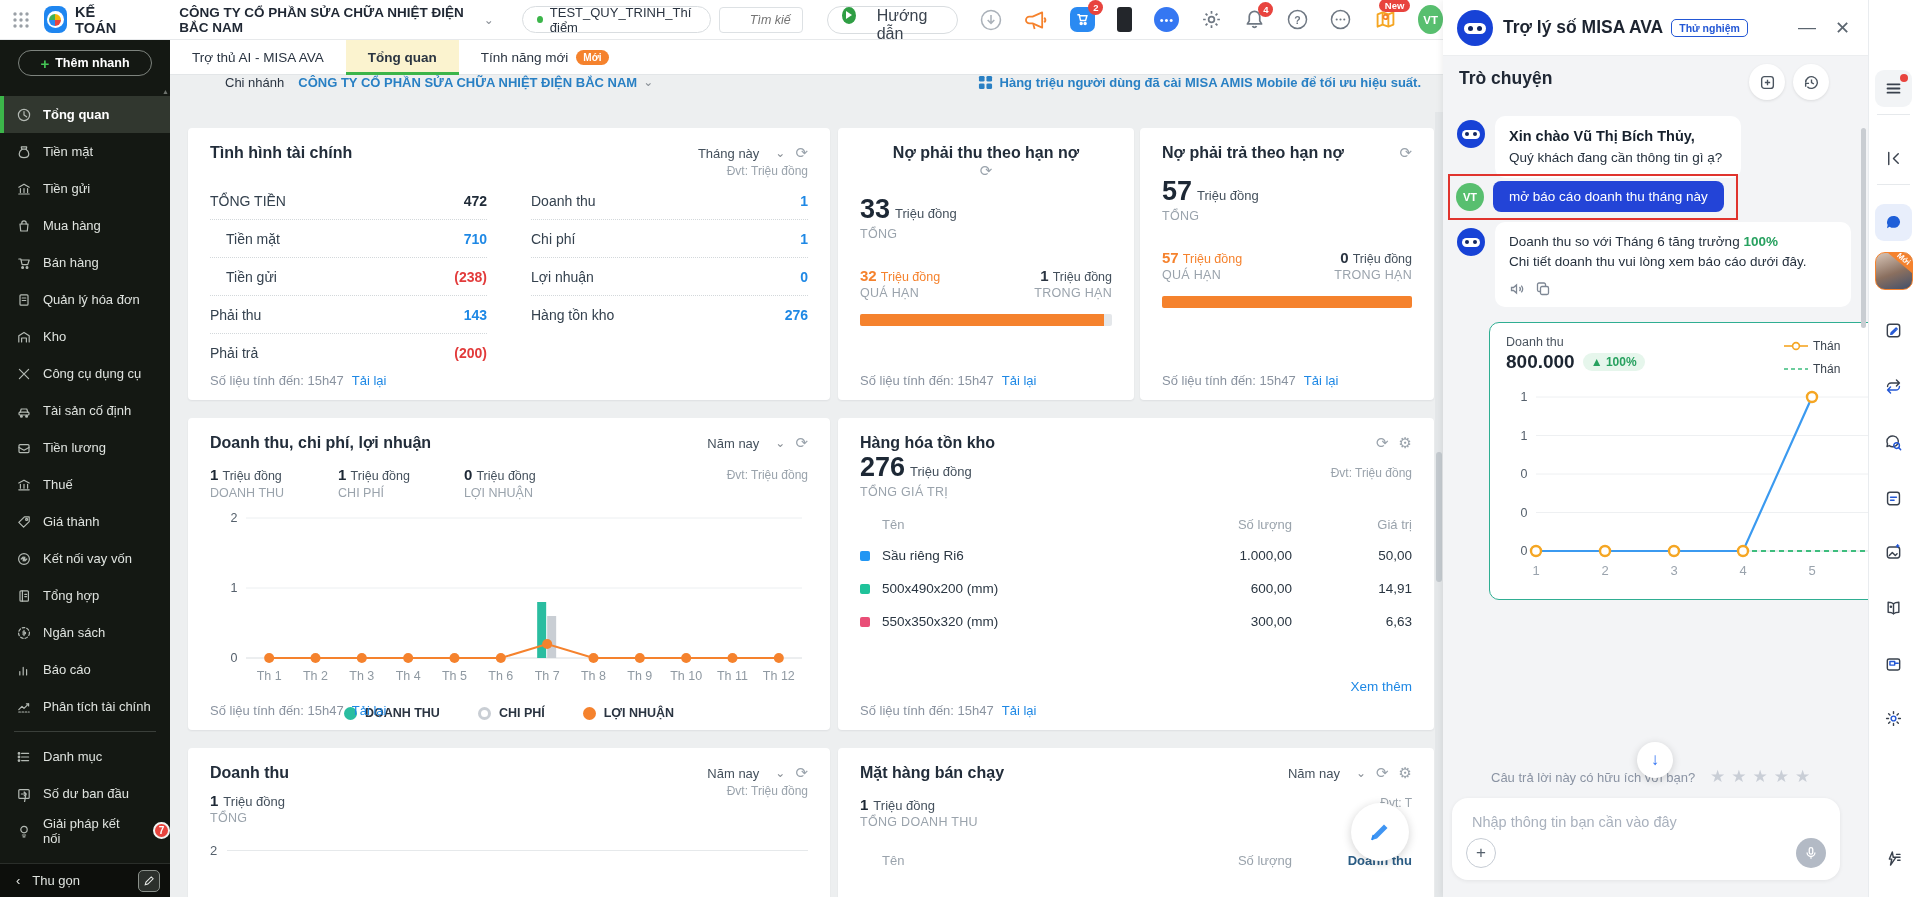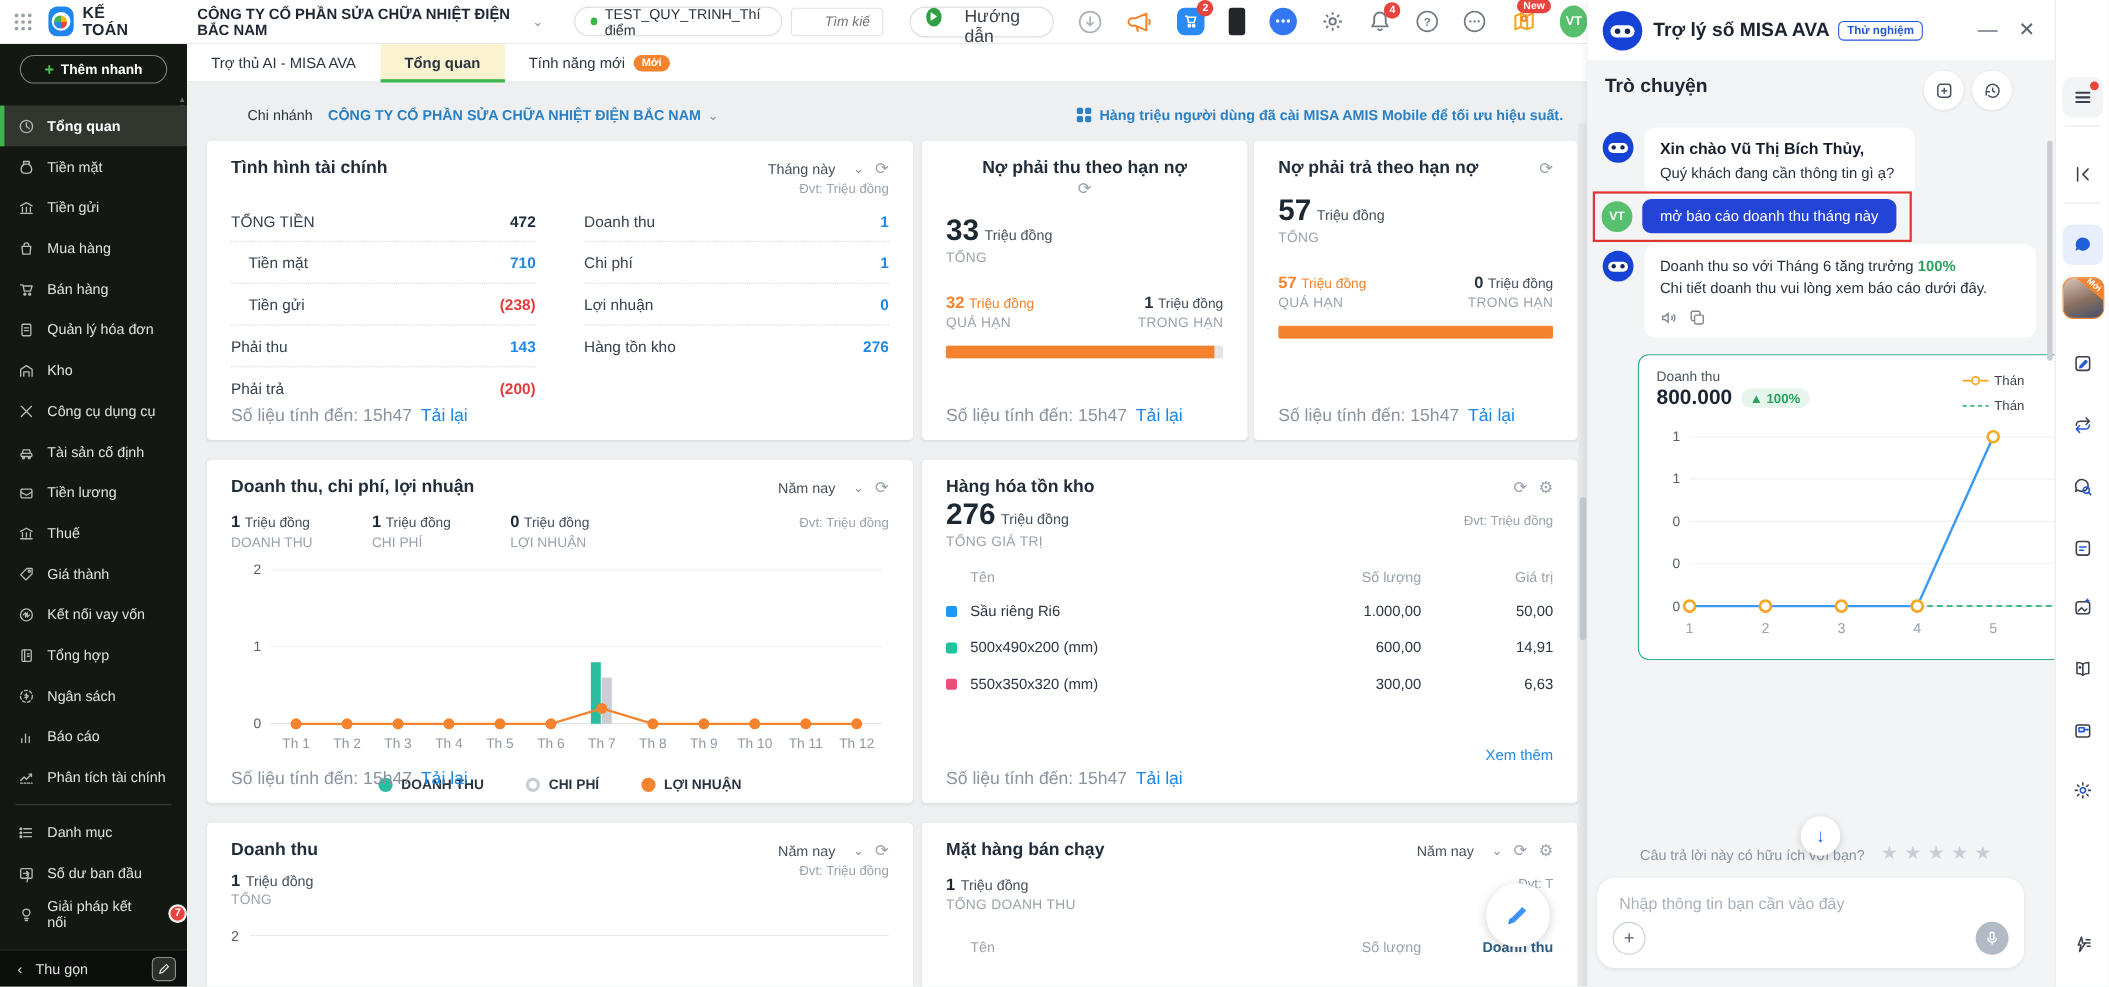--- a/index.html
+++ b/index.html
@@ -46,31 +46,31 @@
   .collapsebar .pen{position:absolute;right:10px;width:22px;height:22px;border:1px solid #8a908a;border-radius:5px;display:flex;align-items:center;justify-content:center;color:#e6e9e6;background:#2c302c;}
   .sb-mini{position:absolute;right:1px;top:48px;color:#6d726d;font-size:7px;line-height:7px;text-align:center;}
 
   
   .main{position:absolute;left:170px;top:40px;width:1273px;height:857px;background:#edeff0;}
   .tabsbar{position:relative;height:35px;background:#fff;border-bottom:1px solid #e3e6e8;display:flex;align-items:stretch;}
   .tab{display:flex;align-items:center;gap:8px;padding:0 22px;font-size:13.5px;color:#2a3441;cursor:pointer;position:relative;}
   .tab.active{background:#fbf3cf;font-weight:bold;}
   .tab.active:after{content:"";position:absolute;left:0;right:0;bottom:-1px;height:3px;background:#3cb54a;}
   .tab .moi{background:#f5822d;color:#fff;font-size:10px;font-weight:bold;padding:2px 7px;border-radius:8px;}
-  .branchbar{position:relative;height:37px;display:flex;align-items:flex-end;padding-left:55px;font-size:13px;}
+  .branchbar{position:relative;height:37px;display:flex;align-items:flex-start;padding-left:55px;font-size:13px;}
   .branchbar .blab{color:#2a3441;}
   .branchbar .bval{color:#2980c4;font-weight:bold;margin-left:14px;}
   .bannerright{position:absolute;right:22px;display:flex;align-items:center;gap:7px;color:#2980c4;font-size:13px;font-weight:bold;}
   .content{position:absolute;left:0;top:72px;width:1273px;height:785px;overflow:hidden;}
   .card{position:absolute;background:#fff;border-radius:4px;box-shadow:0 1px 2px rgba(25,35,45,.07);}
   .ctitle{font-size:16px;font-weight:bold;color:#222d3a;}
   .cctrl{display:flex;align-items:center;gap:10px;color:#44505c;font-size:13px;}
   .cctrl .rf,.cctrl .gear{color:#9aa3ac;font-size:15px;cursor:pointer;}
   .unit{color:#9aa3ac;font-size:12px;}
-  .footer-note{position:absolute;left:22px;bottom:12px;font-size:16px;color:#8a93a0;}
+  .footer-note{position:absolute;left:22px;bottom:12px;font-size:13px;color:#8a93a0;}
   .footer-note a{color:#1e88e5;text-decoration:none;margin-left:8px;cursor:pointer;}
   .finrow{display:flex;justify-content:space-between;align-items:center;height:38px;border-bottom:1px dotted #d3d8db;font-size:14px;color:#34414e;}
   .finrow:last-child{border-bottom:none;}
   .finrow .lab.ind{padding-left:16px;}
   .finrow .val{font-weight:bold;color:#202b38;}
   .finrow .val.blue{color:#1e88e5;}
   .finrow .val.red{color:#e23b3b;}
   .bigval{font-size:27px;font-weight:bold;color:#1d2835;}
   .bigval small{font-size:13px;font-weight:normal;color:#44505c;margin-left:5px;}
   .caplab{font-size:12.5px;color:#9aa3ac;margin-top:2px;letter-spacing:.3px;}

